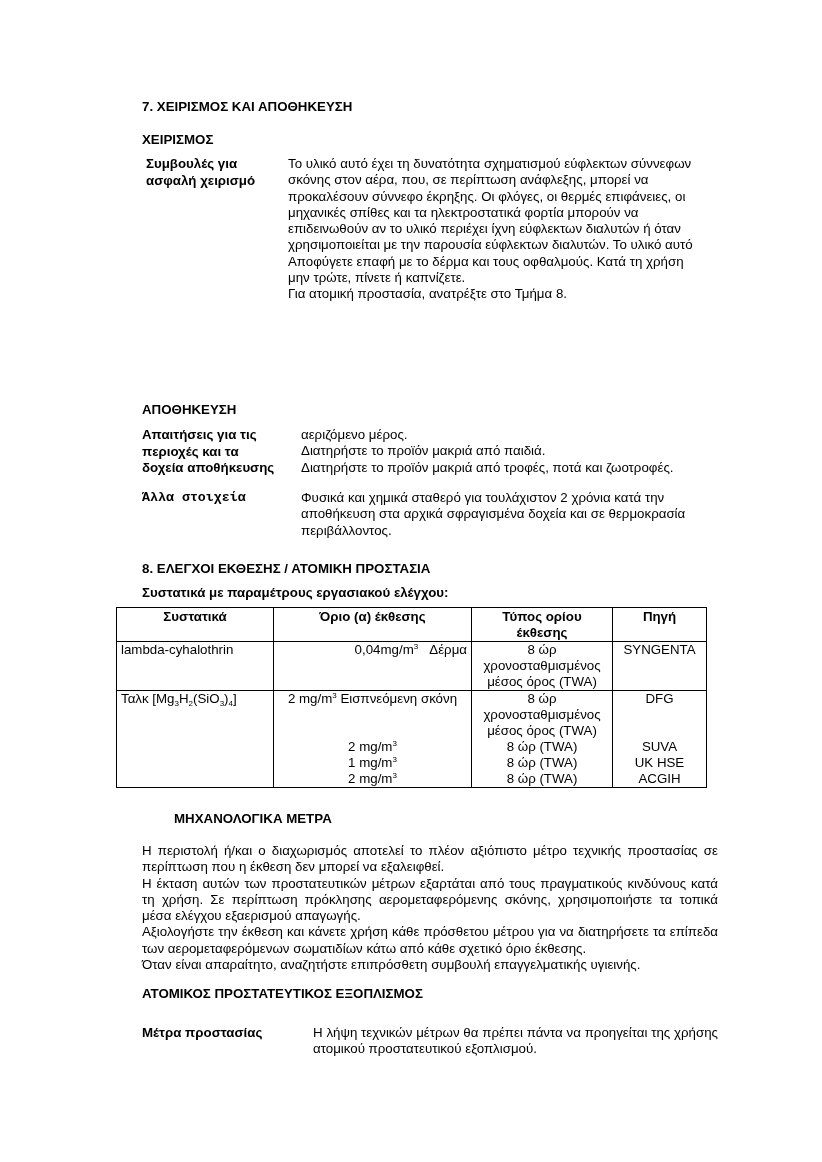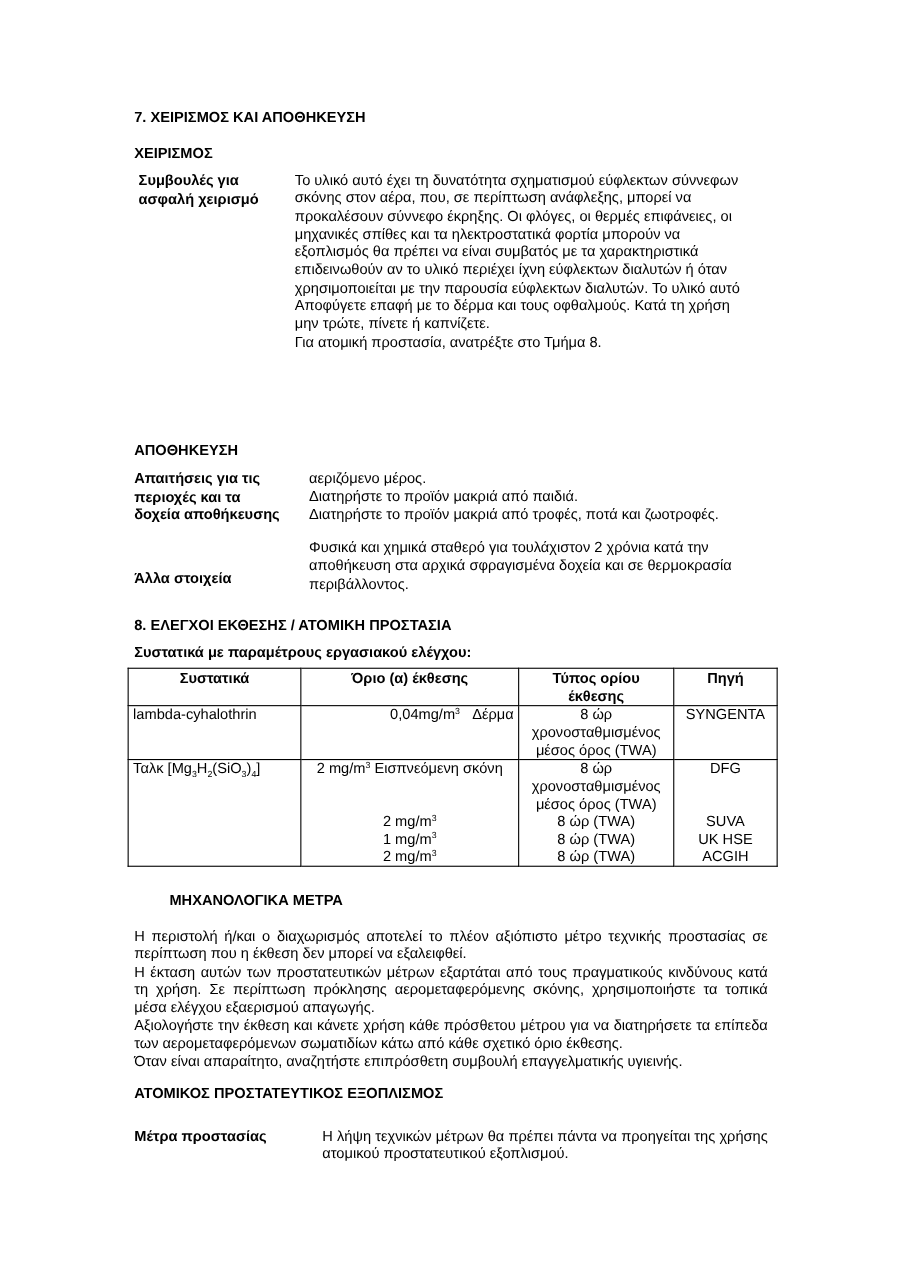--- a/index.html
+++ b/index.html
@@ -1,18 +1,18 @@
 <!DOCTYPE html>
 <html><head>
 <meta charset="utf-8">
 <style>
   html, body { margin: 0; padding: 0; background: #ffffff; }
   body { width: 822px; height: 1162px; position: relative; overflow: hidden;
          font-family: "Liberation Sans", sans-serif; color: #000; font-size: 13.3px; }
-  .abs { position: absolute; }
+  .abs { position: absolute; margin-left: 20px; }
   .h { font-weight: bold; font-size: 13.3px; white-space: nowrap; }
   .lbl { font-weight: bold; line-height: 16.5px; }
   .txt { line-height: 16.3px; }
   .just { text-align: justify; }
   .line { display: block; }
   table.exp { position: absolute; left: 116px; top: 607px; border-collapse: collapse;
               font-size: 13.3px; }
   table.exp td, table.exp th { border: 1.3px solid #000; padding: 0 4px; vertical-align: top;
               line-height: 16px; }
   table.exp th { font-weight: bold; text-align: center; height: 32px; padding-top: 1px; }
@@ -32,40 +32,39 @@
 
 <div class="abs lbl" style="left:126px; top:156px; width:140px;">
   <span class="line">Συμβουλές για</span>
   <span class="line">ασφαλή χειρισμό</span>
 </div>
 <div class="abs txt" style="left:268px; top:156px; width:440px;">
   <span class="line">Το υλικό αυτό έχει τη δυνατότητα σχηματισμού εύφλεκτων σύννεφων</span>
   <span class="line">σκόνης στον αέρα, που, σε περίπτωση ανάφλεξης, μπορεί να</span>
   <span class="line">προκαλέσουν σύννεφο έκρηξης. Οι φλόγες, οι θερμές επιφάνειες, οι</span>
   <span class="line">μηχανικές σπίθες και τα ηλεκτροστατικά φορτία μπορούν να</span>
-  <span class="line">εξοπλισμός θα πρέπει να είναι συμβατός με τα χαρακτηριστικά</span>
   <span class="line">επιδεινωθούν αν το υλικό περιέχει ίχνη εύφλεκτων διαλυτών ή όταν</span>
   <span class="line">χρησιμοποιείται με την παρουσία εύφλεκτων διαλυτών. Το υλικό αυτό</span>
   <span class="line">Αποφύγετε επαφή με το δέρμα και τους οφθαλμούς. Κατά τη χρήση</span>
   <span class="line">μην τρώτε, πίνετε ή καπνίζετε.</span>
   <span class="line">Για ατομική προστασία, ανατρέξτε στο Τμήμα 8.</span>
 </div>
 
 <div class="abs h" style="left:122px; top:402px;">ΑΠΟΘΗΚΕΥΣΗ</div>
 <div class="abs lbl" style="left:122px; top:427px; width:160px;">
   <span class="line">Απαιτήσεις για τις</span>
   <span class="line">περιοχές και τα</span>
   <span class="line">δοχεία αποθήκευσης</span>
 </div>
 <div class="abs txt" style="left:281px; top:427px; width:430px;">
   <span class="line">αεριζόμενο μέρος.</span>
   <span class="line">Διατηρήστε το προϊόν μακριά από παιδιά.</span>
   <span class="line">Διατηρήστε το προϊόν μακριά από τροφές, ποτά και ζωοτροφές.</span>
 </div>
-<div class="abs lbl" style="left:122px; top:518px;">Άλλα στοιχεία</div>
+<div class="abs lbl" style="left:122px; top:490px;font-family:Liberation Mono, monospace;">Άλλα στοιχεία</div>
 <div class="abs txt" style="left:281px; top:490px; width:430px;">
   <span class="line">Φυσικά και χημικά σταθερό για τουλάχιστον 2 χρόνια κατά την</span>
   <span class="line">αποθήκευση στα αρχικά σφραγισμένα δοχεία και σε θερμοκρασία</span>
   <span class="line">περιβάλλοντος.</span>
 </div>
 
 <div class="abs h" style="left:122px; top:561px;">8. ΕΛΕΓΧΟΙ ΕΚΘΕΣΗΣ / ΑΤΟΜΙΚΗ ΠΡΟΣΤΑΣΙΑ</div>
 <div class="abs h" style="left:122px; top:585px;">Συστατικά με παραμέτρους εργασιακού ελέγχου:</div>
 
 <table class="exp">

